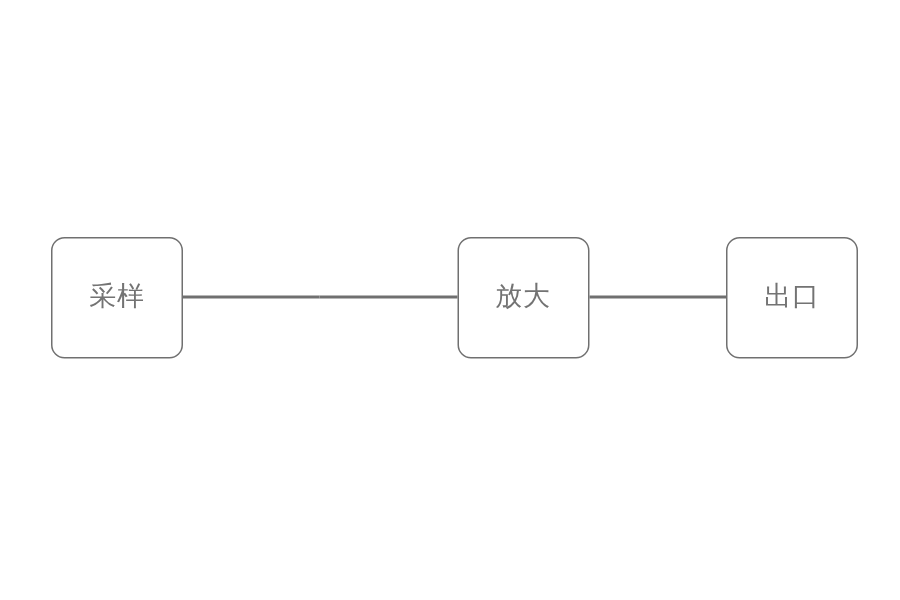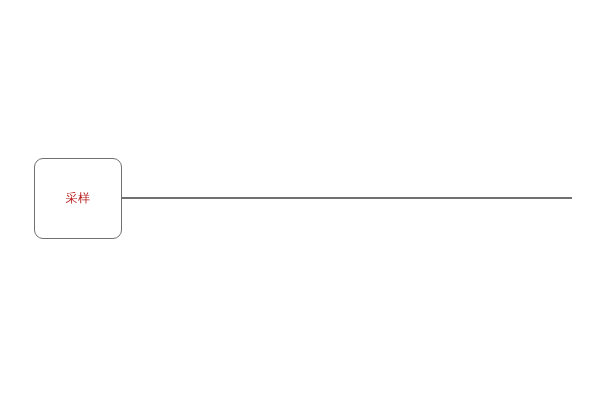--- a/index.html
+++ b/index.html
@@ -41,23 +41,23 @@
     flex: 0 0 88px;
     border: 1.4px solid #707070;
     border-radius: 9px;
     background: #ffffff;
     display: flex;
     align-items: center;
     justify-content: center;
   }
 
   .flow-node-label {
-    font-size: 12px;
+    font-size: 18px;
     line-height: 1;
-    color: #b91c1c;
+    color: #737373;
     font-weight: 400;
     letter-spacing: 0.5px;
     white-space: nowrap;
     user-select: none;
   }
 
   .flow-connector {
     flex: 1 1 auto;
     height: 1.4px;
     background: #707070;
@@ -74,19 +74,25 @@
 
     <div class="flow-node">
       <span class="flow-node-label">采样</span>
     </div>
 
     <div class="flow-connector"></div>
 
 
     <div class="flow-connector"></div>
 
+    <div class="flow-node">
+      <span class="flow-node-label">放大</span>
+    </div>
 
     <div class="flow-connector"></div>
 
+    <div class="flow-node">
+      <span class="flow-node-label">出口</span>
+    </div>
 
   </div>
 
 </div>
 
 </body></html>

